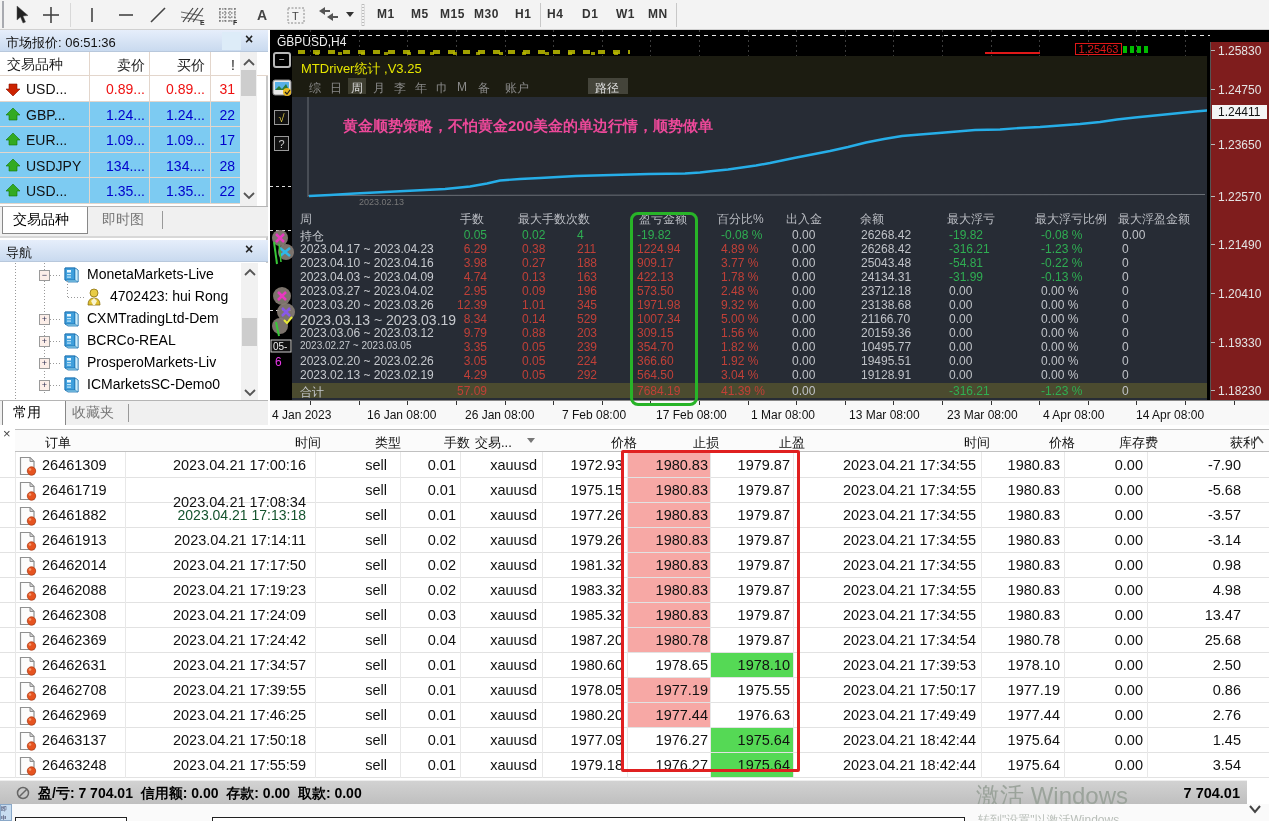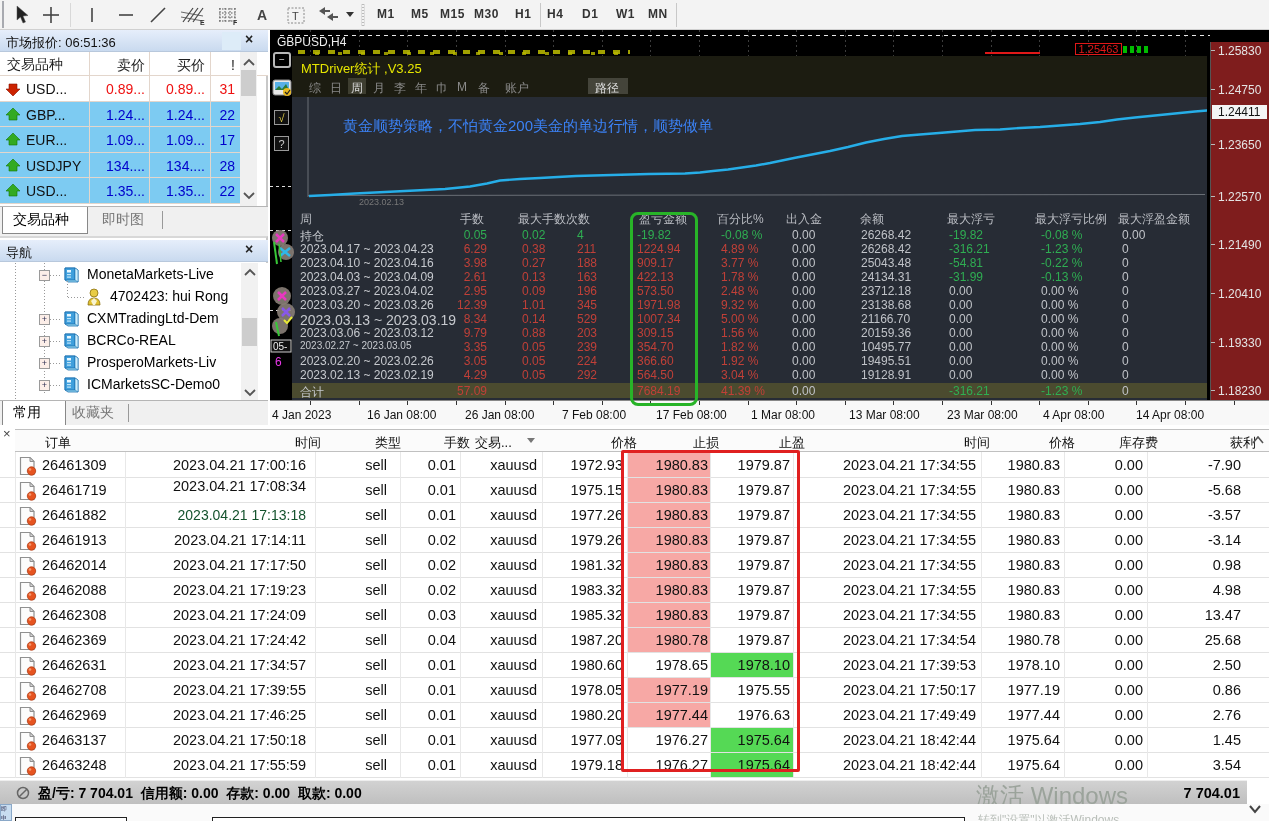--- a/index.html
+++ b/index.html
@@ -259,21 +259,21 @@
 <span class="ab" style="left:59px;top:24px;font-size:12px;color:#ddd">周</span>
 <span class="ab" style="left:81px;top:24px;font-size:12px;color:#8a8a8a">月</span>
 <span class="ab" style="left:102px;top:24px;font-size:12px;color:#8a8a8a">李</span>
 <span class="ab" style="left:123px;top:24px;font-size:12px;color:#8a8a8a">年</span>
 <span class="ab" style="left:144px;top:24px;font-size:12px;color:#8a8a8a">巾</span>
 <span class="ab" style="left:165px;top:24px;font-size:12px;color:#8a8a8a">M</span>
 <span class="ab" style="left:186px;top:24px;font-size:12px;color:#8a8a8a">备</span>
 <span class="ab" style="left:213px;top:24px;font-size:12px;color:#8a8a8a">账户</span>
 <div class="ab" style="left:296px;top:22px;width:40px;height:16px;background:#44443a"></div>
 <span class="ab" style="left:303px;top:24px;font-size:12px;color:#ddd">路径</span>
-<span class="ab" style="left:51px;top:61px;font-size:15px;font-weight:normal;color:#3b82f6">黄金顺势策略，不怕黄金200美金的单边行情，顺势做单</span>
+<span class="ab" style="left:51px;top:61px;font-size:15px;font-weight:bold;color:#ec4899">黄金顺势策略，不怕黄金200美金的单边行情，顺势做单</span>
 <svg class="ab" style="left:0;top:0" width="915" height="150" viewBox="0 0 915 150">
         <line x1="16" y1="41" x2="16" y2="141" stroke="#6a6f76" stroke-width="1"></line>
         <line x1="16" y1="139.5" x2="913" y2="138.5" stroke="#6a6f76" stroke-width="1"></line>
         <polyline points="17,140.0 38,139.0 63,137.5 93,136.0 123,134.5 153,133.0 178,130.5 195,127.5 208,124.5 228,123.0 248,122.0 284,120.0 320,119.0 357,118.0 393,117.5 408,116.5 421,115.0 436,113.5 450,111.5 464,109.5 478,107.0 490,104.5 502,102.0 520,98.5 538,95.0 556,91.0 574,86.5 592,83.0 610,80.0 628,78.5 647,77.0 665,75.5 683,74.0 708,73.5 728,72.0 748,71.0 768,69.5 788,68.0 808,66.0 825,63.5 843,61.5 858,60.0 873,58.5 888,57.0 903,55.5 916,54.5" fill="none" stroke="#26aee8" stroke-width="2.4"></polyline>
       </svg>
 <span class="ab" style="left:67px;top:141px;font-size:9px;color:#787878">2023.02.13</span>
 <div class="ab" style="left:8px;top:155px;font-size:12px;color:#b9bcc2">周</div>
 <div class="ab" style="left:168px;top:155px;font-size:12px;color:#b9bcc2">手数</div>
 <div class="ab" style="left:226px;top:155px;font-size:12px;color:#b9bcc2">最大手数次数</div>
 <div class="ab" style="left:347px;top:155px;font-size:12px;color:#b9bcc2">盈亏金额</div>
@@ -310,21 +310,21 @@
 <div class="ab" style="left:230px;top:200px;font-size:12px;color:#c04038">0.27</div>
 <div class="ab" style="left:285px;top:200px;font-size:12px;color:#c04038">188</div>
 <div class="ab" style="left:345px;top:200px;font-size:12px;color:#c04038">909.17</div>
 <div class="ab" style="left:429px;top:200px;font-size:12px;color:#c04038">3.77 %</div>
 <div class="ab" style="left:500px;top:200px;font-size:12px;color:#c0c3c8">0.00</div>
 <div class="ab" style="left:569px;top:200px;font-size:12px;color:#c0c3c8">25043.48</div>
 <div class="ab" style="left:657px;top:200px;font-size:12px;color:#2fae52">-54.81</div>
 <div class="ab" style="left:749px;top:200px;font-size:12px;color:#2fae52">-0.22 %</div>
 <div class="ab" style="left:830px;top:200px;font-size:12px;color:#c0c3c8">0</div>
 <div class="ab" style="left:8px;top:214px;font-size:12px;color:#c6c9ce;white-space:nowrap">2023.04.03 ~ 2023.04.09</div>
-<div class="ab r" style="left:145px;top:214px;width:50px;font-size:12px;color:#c04038">2.61</div>
+<div class="ab r" style="left:145px;top:214px;width:50px;font-size:12px;color:#c04038">4.74</div>
 <div class="ab" style="left:230px;top:214px;font-size:12px;color:#c04038">0.13</div>
 <div class="ab" style="left:285px;top:214px;font-size:12px;color:#c04038">163</div>
 <div class="ab" style="left:345px;top:214px;font-size:12px;color:#c04038">422.13</div>
 <div class="ab" style="left:429px;top:214px;font-size:12px;color:#c04038">1.78 %</div>
 <div class="ab" style="left:500px;top:214px;font-size:12px;color:#c0c3c8">0.00</div>
 <div class="ab" style="left:569px;top:214px;font-size:12px;color:#c0c3c8">24134.31</div>
 <div class="ab" style="left:657px;top:214px;font-size:12px;color:#2fae52">-31.99</div>
 <div class="ab" style="left:749px;top:214px;font-size:12px;color:#2fae52">-0.13 %</div>
 <div class="ab" style="left:830px;top:214px;font-size:12px;color:#c0c3c8">0</div>
 <div class="ab" style="left:8px;top:228px;font-size:12px;color:#c6c9ce;white-space:nowrap">2023.03.27 ~ 2023.04.02</div>
@@ -541,21 +541,21 @@
 <span class="ab r" style="left:1171px;top:4px;width:70px;font-size:14.5px;color:#111">-7.90</span>
 </div>
 <div class="ab" style="left:0;top:53px;width:1269px;height:25px;border-bottom:1px solid #e2e2e2">
 <svg class="ab" style="left:19px;top:3px" width="18" height="20" viewBox="0 0 18 20">
 <path d="M1.5 1.5 h9.5 l4 4 v13 h-13.5 Z" fill="#fcfcfc" stroke="#909090" stroke-width="1.2"></path>
 <path d="M11 1.5 l4 4 h-4 Z" fill="#d8d8d8" stroke="#909090" stroke-width="1"></path>
 <circle cx="12.5" cy="15" r="4.2" fill="#e65420" stroke="#b03a10" stroke-width="0.8"></circle>
 <circle cx="11" cy="13.5" r="1.3" fill="#f49a70"></circle>
       </svg>
 <span class="ab" style="left:42px;top:4px;font-size:14.5px;color:#111">26461719</span>
-<span class="ab r" style="left:156px;top:0;width:150px;font-size:14.5px;color:#111">2023.04.21 17:08:34</span>
+<span class="ab r" style="left:156px;top:16px;width:150px;font-size:14.5px;color:#111">2023.04.21 17:08:34</span>
 <span class="ab r" style="left:327px;top:4px;width:60px;font-size:14.5px;color:#111">sell</span>
 <span class="ab r" style="left:396px;top:4px;width:60px;font-size:14.5px;color:#111">0.01</span>
 <span class="ab r" style="left:477px;top:4px;width:60px;font-size:14.5px;color:#111">xauusd</span>
 <span class="ab r" style="left:553px;top:4px;width:70px;font-size:14.5px;color:#111">1975.15</span>
 <span class="ab" style="left:628px;top:0;width:82px;height:24px;background:#f7a8a5"></span>
 <span class="ab r" style="left:638px;top:4px;width:70px;font-size:14.5px;color:#111">1980.83</span>
 <span class="ab r" style="left:720px;top:4px;width:70px;font-size:14.5px;color:#111">1979.87</span>
 <span class="ab r" style="left:826px;top:4px;width:150px;font-size:14.5px;color:#111">2023.04.21 17:34:55</span>
 <span class="ab r" style="left:990px;top:4px;width:70px;font-size:14.5px;color:#111">1980.83</span>
 <span class="ab r" style="left:1083px;top:4px;width:60px;font-size:14.5px;color:#111">0.00</span>

